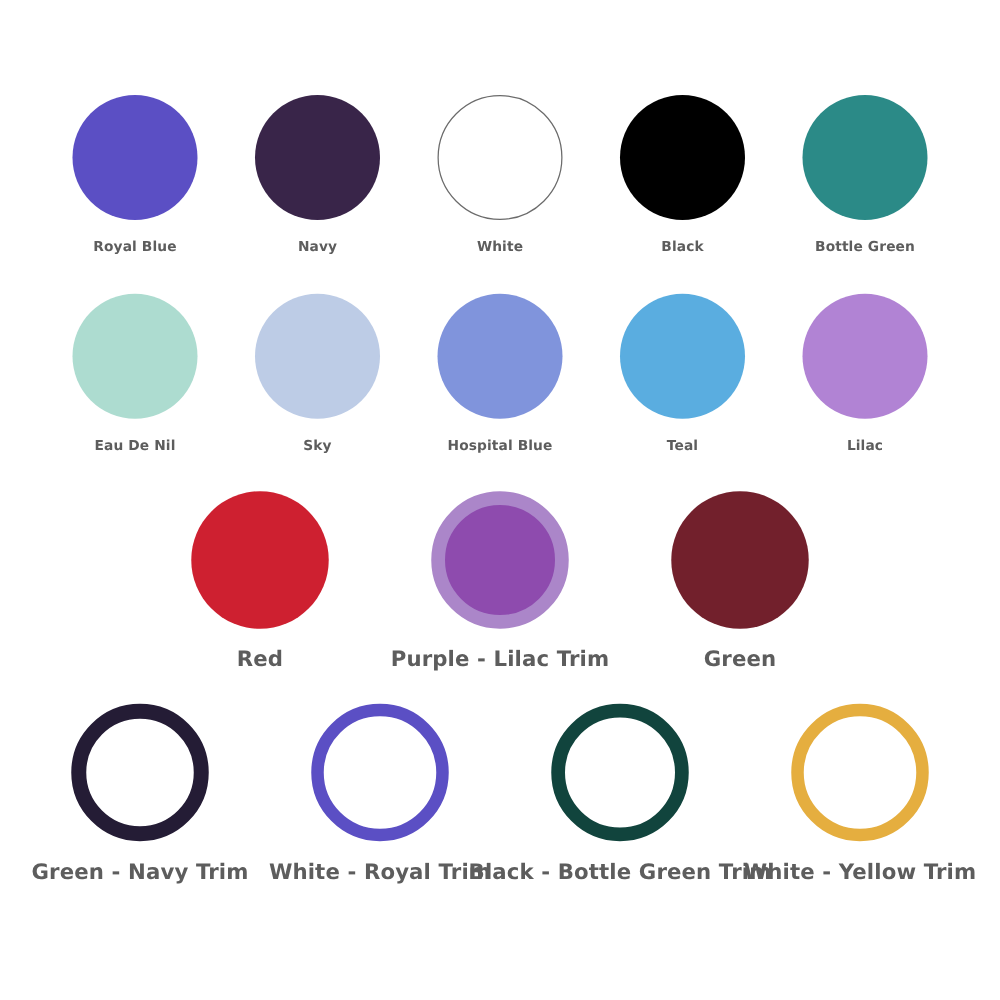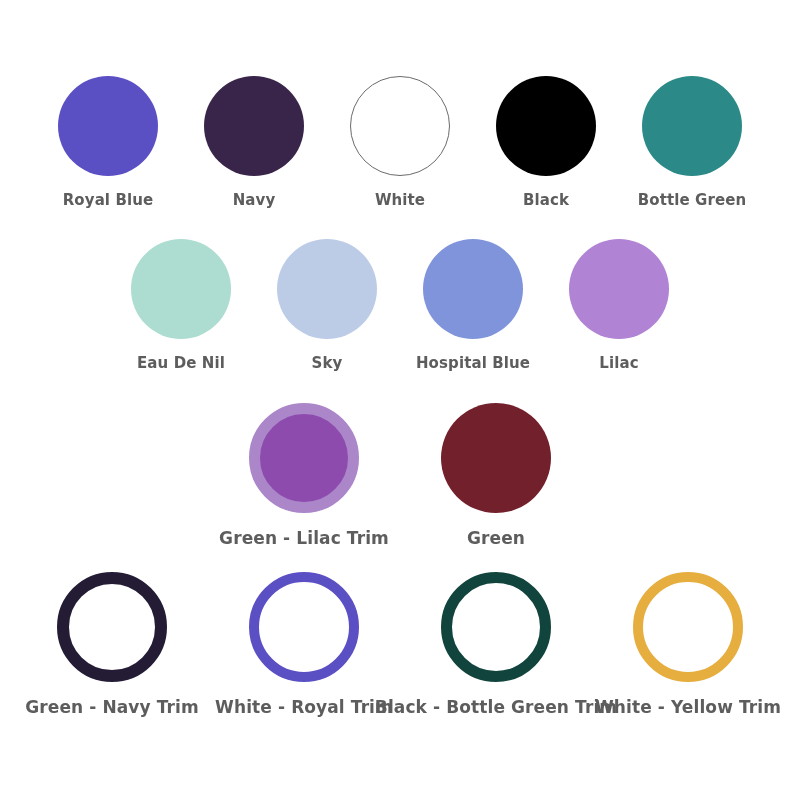--- a/index.html
+++ b/index.html
@@ -61,21 +61,21 @@
     border-radius: 50%;
     box-sizing: border-box;
     display: block;
   }
 
   .row-5 .swatch-disc { width: 100px; height: 100px; }
   .row-4 .swatch-disc { width: 110px; height: 110px; }
 
   .swatch-label {
     margin-top: 14px;
-    font-size: 15px;
+    font-size: 11px;
     font-weight: 700;
     color: #5d5d5d;
     text-align: center;
     line-height: 1.15;
     letter-spacing: 0.1px;
     white-space: nowrap;
   }
 
   .row-4 .swatch-label { font-size: 17px; }
 </style>
@@ -129,31 +129,43 @@
         <div class="swatch-label">Sky</div>
       </div>
       <div class="swatch-cell">
         <div class="swatch-disc-wrap">
           <div class="swatch-disc" style="background: rgb(128, 148, 220); border: 0px solid rgb(128, 148, 220);"></div>
         </div>
         <div class="swatch-label">Hospital Blue</div>
       </div>
       <div class="swatch-cell">
         <div class="swatch-disc-wrap">
+          <div class="swatch-disc" style="background: rgb(90, 173, 224); border: 0px solid rgb(90, 173, 224);"></div>
+        </div>
+        <div class="swatch-label">Teal</div>
+      </div>
+      <div class="swatch-cell">
+        <div class="swatch-disc-wrap">
           <div class="swatch-disc" style="background: rgb(177, 131, 212); border: 0px solid rgb(177, 131, 212);"></div>
         </div>
         <div class="swatch-label">Lilac</div>
       </div>
     </div>
     <div class="swatch-row row-4">
       <div class="swatch-cell">
         <div class="swatch-disc-wrap">
+          <div class="swatch-disc" style="background: rgb(206, 32, 48); border: 0px solid rgb(206, 32, 48);"></div>
+        </div>
+        <div class="swatch-label">Red</div>
+      </div>
+      <div class="swatch-cell">
+        <div class="swatch-disc-wrap">
           <div class="swatch-disc" style="background: rgb(142, 75, 174); border: 11px solid rgb(171, 134, 201);"></div>
         </div>
-        <div class="swatch-label">Green - Lilac Trim</div>
+        <div class="swatch-label">Purple - Lilac Trim</div>
       </div>
       <div class="swatch-cell">
         <div class="swatch-disc-wrap">
           <div class="swatch-disc" style="background: rgb(114, 32, 44); border: 0px solid rgb(114, 32, 44);"></div>
         </div>
         <div class="swatch-label">Green</div>
       </div>
     </div>
     <div class="swatch-row row-4">
       <div class="swatch-cell">

